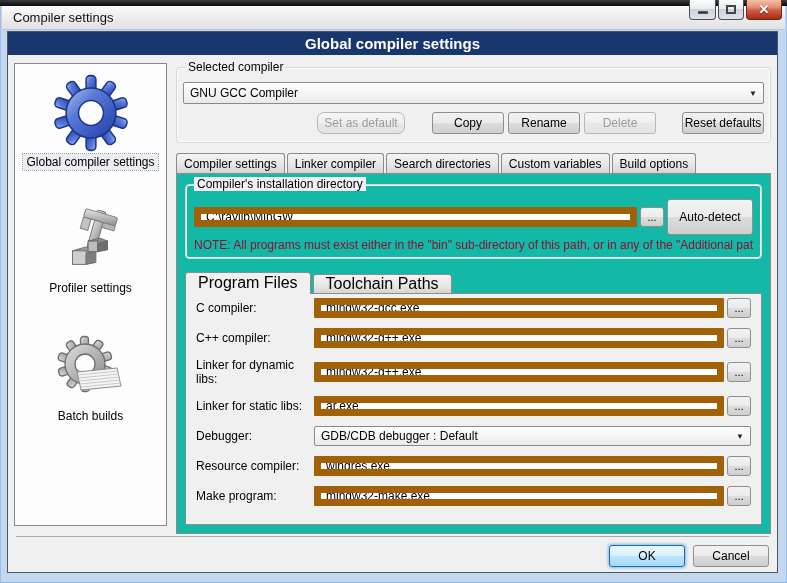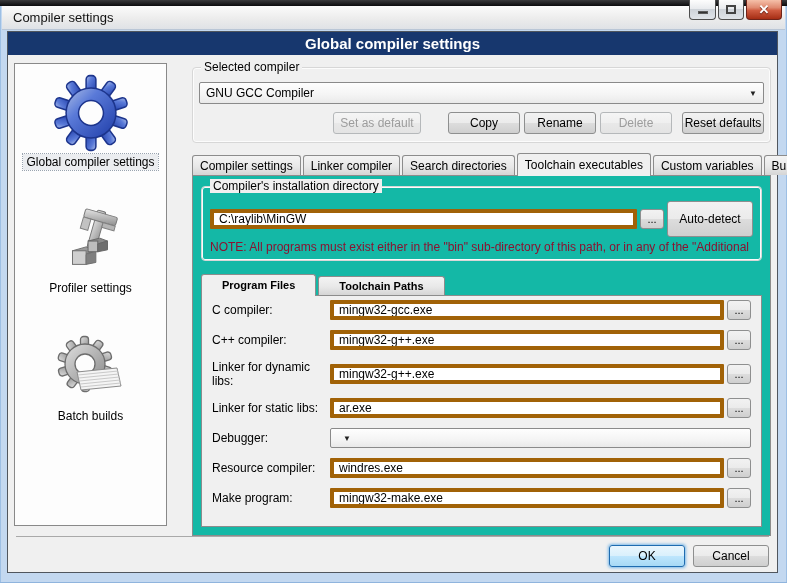--- a/index.html
+++ b/index.html
@@ -35,21 +35,21 @@
   
   .body { position:absolute; top:29px; left:0; right:0; bottom:44px; }
 
   .sidebar { position:absolute; top:2px; left:6px; width:153px; bottom:2px;
              background:#fdfdfd; border:1px solid #898989; display:flex; flex-direction:column; align-items:center;
              padding-top:10px; gap:38px; overflow:hidden; }
   .side-item { display:flex; flex-direction:column; align-items:center; gap:2px; cursor:default; }
   .side-label { font-size:12px; padding:1px 3px; white-space:nowrap; }
   .side-item.selected .side-label { background:#ebedf0; outline:1px dotted #9aa4b0; }
 
-  .content { position:absolute; top:0; left:168px; right:6px; bottom:0; display:flex; flex-direction:column;margin-left:16px; }
+  .content { position:absolute; top:0; left:168px; right:6px; bottom:0; display:flex; flex-direction:column; }
 
   
   .groupbox { position:relative; border:1px solid #d7d7d7; border-radius:4px; box-shadow:inset 0 0 0 1px #fcfcfc; }
   .gb-label { position:absolute; top:-8px; left:8px; background:#f0f0f0; padding:0 3px; font-size:12px; }
 
   .gb-compiler { margin-top:6px; padding:14px 6px 8px; }
 
   
   .combo { height:22px; border:1px solid #8a8a8a; border-radius:2px; display:flex; align-items:center;
            padding:0 6px; background:linear-gradient(#fefefe,#f4f4f4 60%,#e9e9e9); cursor:default; }
@@ -57,50 +57,50 @@
   .combo-arrow { font-size:8px; color:#222; padding-left:6px; }
   .combo.small { height:20px; }
 
   
   .btn { height:22px; border:1px solid #8e8f8f; border-radius:3px; font-size:12px; font-family:inherit; color:#000;
          background:linear-gradient(#f2f2f2,#ebebeb 50%,#dddddd 50%,#cfcfcf); cursor:default; }
   .btn.disabled { color:#9c9c9c; border-color:#b5b8ba; background:linear-gradient(#f5f5f5,#efefef 50%,#e8e8e8 50%,#e3e3e3); }
   .btn-default { border-color:#1f6cb0; box-shadow:0 0 3px 1px #7ab8e8;
          background:linear-gradient(#eaf6fd,#d9f0fc 50%,#bee6fd 50%,#a7d9f5); }
   .sc-buttons { display:flex; margin-top:8px; align-items:center; }
-  .sc-buttons .b1 { width:88px; margin-left:134px; }
+  .sc-buttons .b1 { width:88px; margin-left:134px;border-radius:7px; }
   .sc-buttons .b2 { width:72px; margin-left:27px; }
   .sc-buttons .b3 { width:72px; margin-left:4px; }
   .sc-buttons .b4 { width:72px; margin-left:4px; }
   .sc-buttons .b5 { width:82px; margin-left:auto; }
 
   
   .tabbar { display:flex; align-items:flex-end; margin-top:10px; height:23px; position:relative; z-index:2; }
   .tab { height:20px; display:flex; align-items:center; padding:0 7px; font-size:12px; margin-right:2px;
          border:1px solid #8c8c8c; border-bottom:none; border-radius:3px 3px 0 0;
          background:linear-gradient(#f4f4f4,#e8e8e8 55%,#d5d5d5); cursor:default; white-space:nowrap; }
   .tab.active { height:23px; background:#f0f0f0; margin-bottom:-1px; padding-bottom:1px; }
 
   .tabpanel { flex:1; border:1px solid #8c8c8c; background:#14b8a6; position:relative; z-index:1;
               padding:10px 8px 8px; display:flex; flex-direction:column; }
 
   .gb-installdir { padding:14px 8px 6px; }
   .dir-row { display:flex; align-items:center; gap:3px; }
-  .txt { height:20px; border:4px solid #a16207; border-radius:1px; background:#fff; font-family:inherit;
+  .txt { height:20px; border:7px solid #a16207; border-radius:1px; background:#fff; font-family:inherit;
          font-size:12px; padding:0 5px; width:100%; }
   .dots-btn { width:24px; height:20px; flex:0 0 auto; font-size:11px; line-height:10px; }
   .autodetect-btn { width:86px; height:36px; flex:0 0 auto; }
   .note { margin-top:3px; color:#8b1230; font-size:12px; white-space:nowrap; overflow:hidden; }
 
   
   .subnotebook { margin-top:12px; flex:1; display:flex; flex-direction:column; }
   .subtabbar { display:flex; align-items:flex-end; height:22px; position:relative; z-index:2; }
-  .subtab { height:19px; display:flex; align-items:center; padding:0 20px; margin-right:2px; font-size:11px;
+  .subtab { height:19px; display:flex; align-items:center; padding:0 12px; margin-right:2px; font-size:16px;
             border:1px solid #8c8c8c; border-bottom:none; border-radius:3px 3px 0 0;
-            background:linear-gradient(#f4f4f4,#e8e8e8 55%,#d5d5d5); cursor:default;font-weight:bold; }
+            background:linear-gradient(#f4f4f4,#e8e8e8 55%,#d5d5d5); cursor:default; }
   .subtab.active { height:22px; background:#f0f0f0; margin-bottom:-1px; padding-bottom:1px; }
   .subpanel { flex:1; border:1px solid #8c8c8c; background:#f0f0f0; z-index:1; padding:4px 10px 8px; }
 
   .field-row { display:flex; align-items:center; margin-bottom:10px; }
   .field-label { width:118px; flex:0 0 auto; font-size:12px; }
   .field-ctrl { flex:1; display:flex; align-items:center; gap:3px; }
   .field-ctrl .combo { flex:1; }
 
   
   .footer { position:absolute; left:8px; right:8px; bottom:5px; border-top:1px solid #a9a9a9;
@@ -237,21 +237,20 @@
             <button class="btn b3">Rename</button>
             <button class="btn disabled b4" disabled="">Delete</button>
             <button class="btn b5">Reset defaults</button>
           </div>
         </div>
 
         <div class="tabbar">
           <div class="tab">Compiler settings</div>
           <div class="tab">Linker compiler</div>
           <div class="tab">Search directories</div>
-          <div class="tab active">Toolchain executables</div>
           <div class="tab">Custom variables</div>
           <div class="tab">Build options</div>
 
         </div>
 
         <div class="tabpanel">
 
           <div class="groupbox gb-installdir">
             <span class="gb-label">Compiler's installation directory</span>
             <div class="dir-row">
@@ -298,20 +297,21 @@
                 <div class="field-ctrl">
                   <input class="txt" value="ar.exe" style="">
                   <button class="btn dots-btn">...</button>
                 </div>
               </div>
 
               <div class="field-row">
                 <span class="field-label">Debugger:</span>
                 <div class="field-ctrl">
                   <div class="combo small">
+                    <span class="combo-value">GDB/CDB debugger : Default</span>
                     <span class="combo-arrow">▼</span>
                   </div>
                 </div>
               </div>
 
               <div class="field-row">
                 <span class="field-label">Resource compiler:</span>
                 <div class="field-ctrl">
                   <input class="txt" value="windres.exe" style="">
                   <button class="btn dots-btn">...</button>

